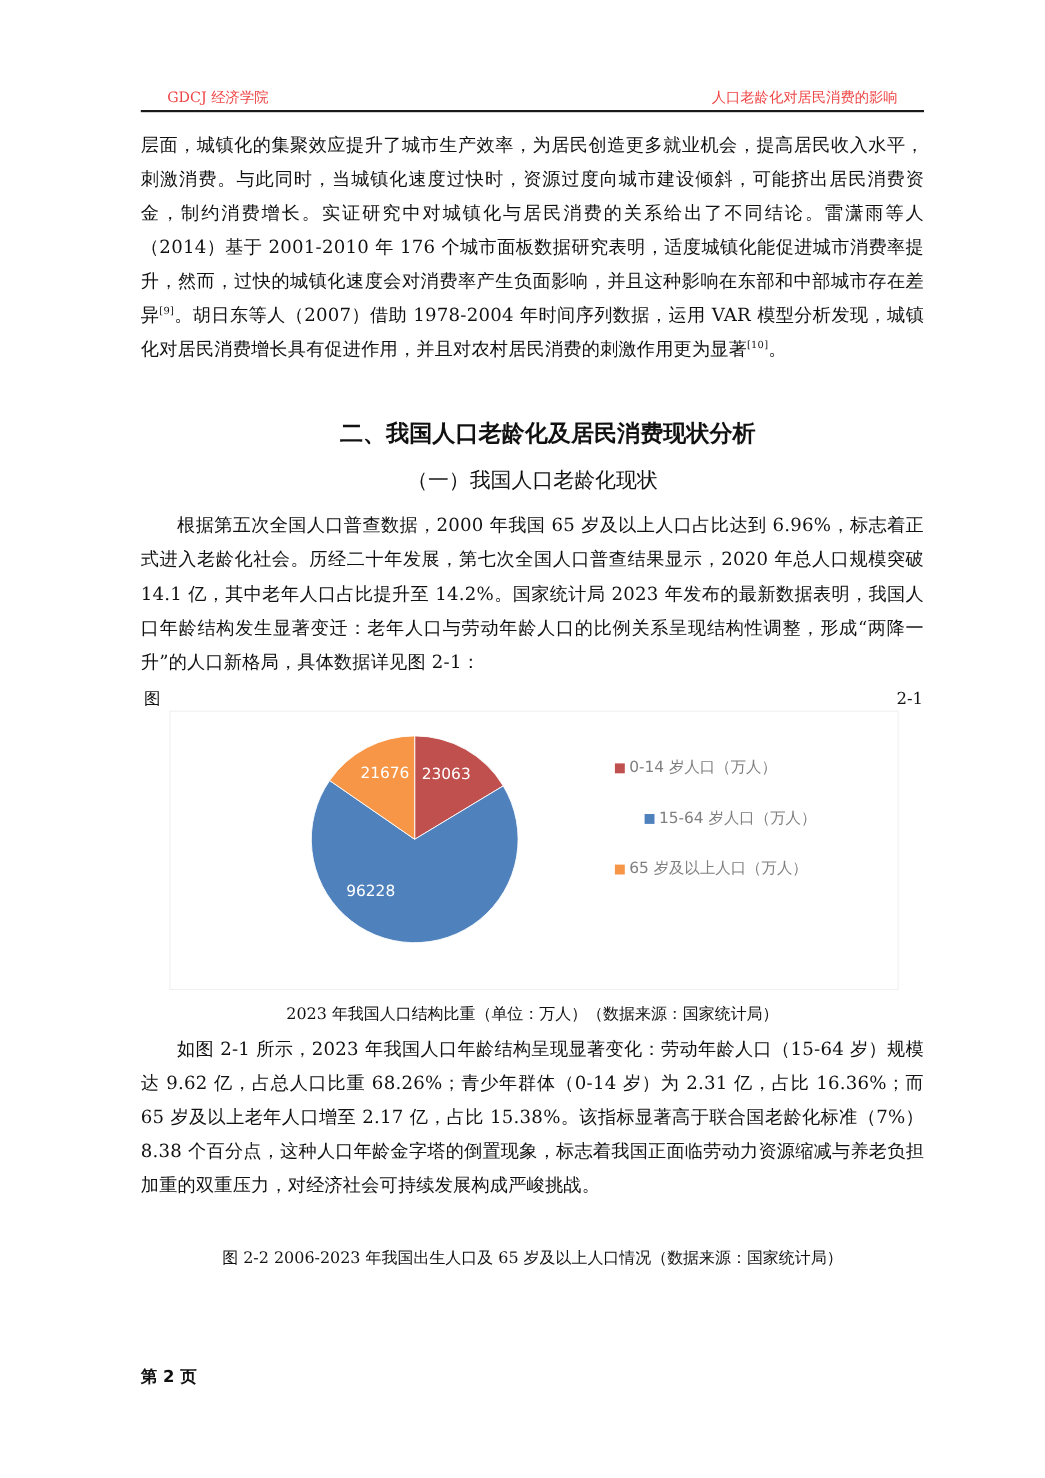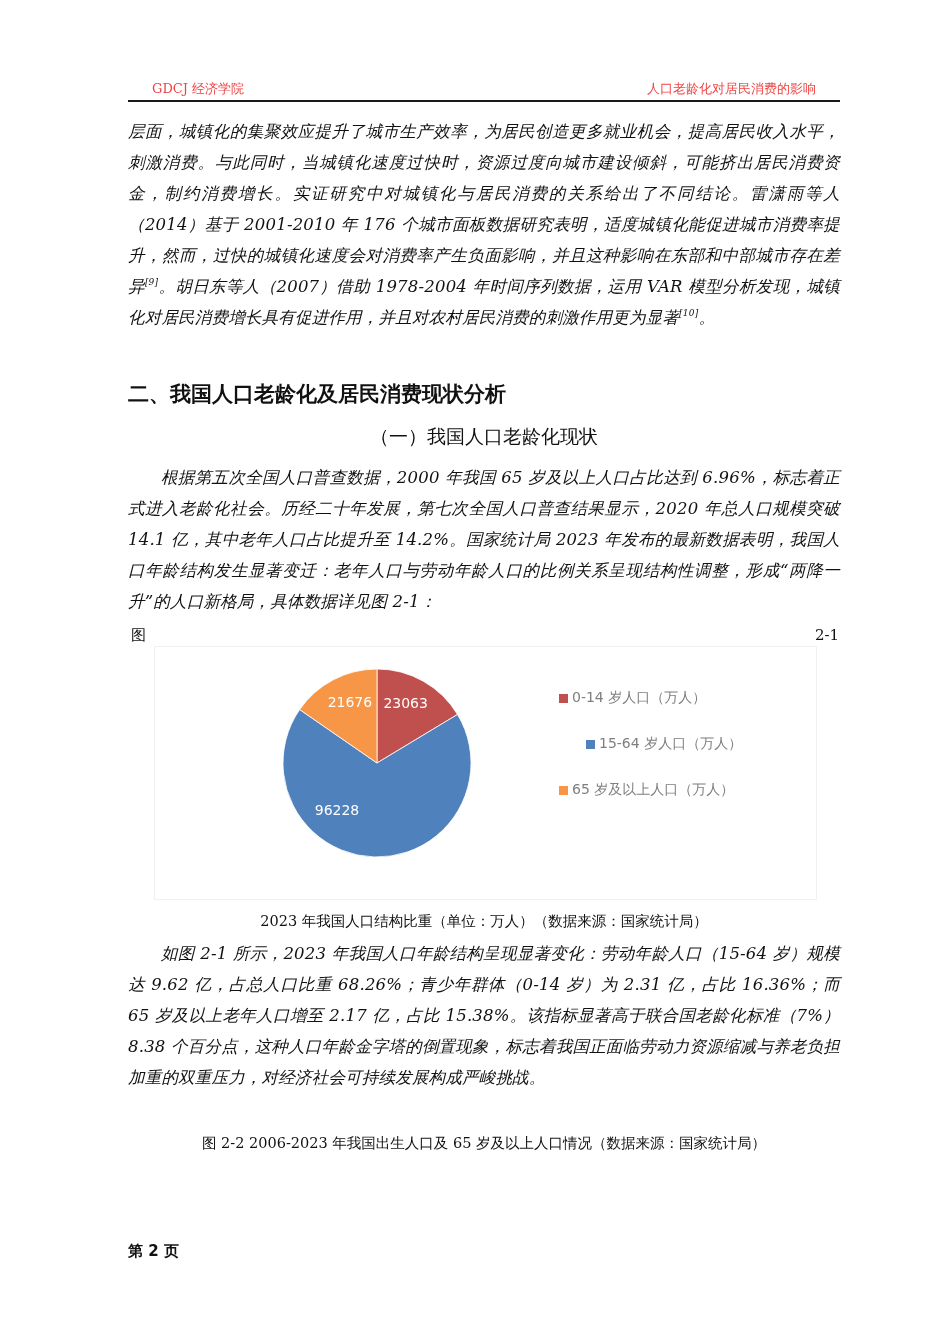--- a/index.html
+++ b/index.html
@@ -5,25 +5,25 @@
   html, body { margin: 0; padding: 0; background: #ffffff; }
   body { width: 950px; height: 1344px; position: relative; overflow: hidden;
          font-family: "DejaVu Serif", "Liberation Serif", serif; color: #111; }
   .header { position: absolute; left: 128px; top: 78px; width: 712px; height: 22px;
             font-size: 13px; color: #ef4444; }
   .header .left { position: absolute; left: 24px; top: 2px; }
   .header .right { position: absolute; right: 24px; top: 2px; }
   .header-rule { position: absolute; left: 128px; top: 100px; width: 712px; height: 2px; background: #1a1a1a; }
 
   .para { position: absolute; left: 128px; width: 712px; font-size: 16.5px; line-height: 31px;
-          text-align: justify; letter-spacing: 0.2px; font-style: italic; }
+          text-align: justify; letter-spacing: 0.2px; }
   .para sup { font-size: 9px; vertical-align: 7px; line-height: 0; }
   .indent { text-indent: 33px; }
 
-  .h2 { position: absolute; left: 128px; width: 712px; top: 380px; 
+  .h2 { position: absolute; left: 142px; width: 712px; top: 380px; text-align: center;
         font-family: "DejaVu Sans", "Liberation Sans", sans-serif; font-weight: bold; font-size: 21px; }
   .h3 { position: absolute; left: 128px; width: 712px; top: 424px; text-align: center;
         font-family: "DejaVu Sans", "Liberation Sans", sans-serif; font-size: 19px; }
 
   .fig-label-left { position: absolute; left: 131px; top: 626px; font-size: 15px; }
   .fig-label-right { position: absolute; left: 815px; top: 626px; font-size: 15px; }
   .chart-box { position: absolute; left: 154px; top: 646px; width: 661px; height: 252px;
                border: 1px solid #f0f0f0; background: #fff; }
   .chart-box svg { position: absolute; left: 0; top: 0; }
   .legend { position: absolute; left: 404px; top: 42px;

